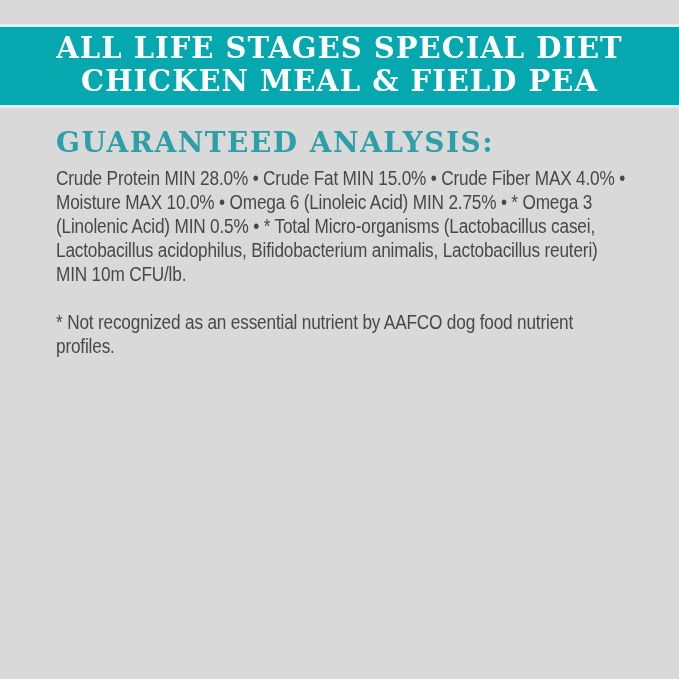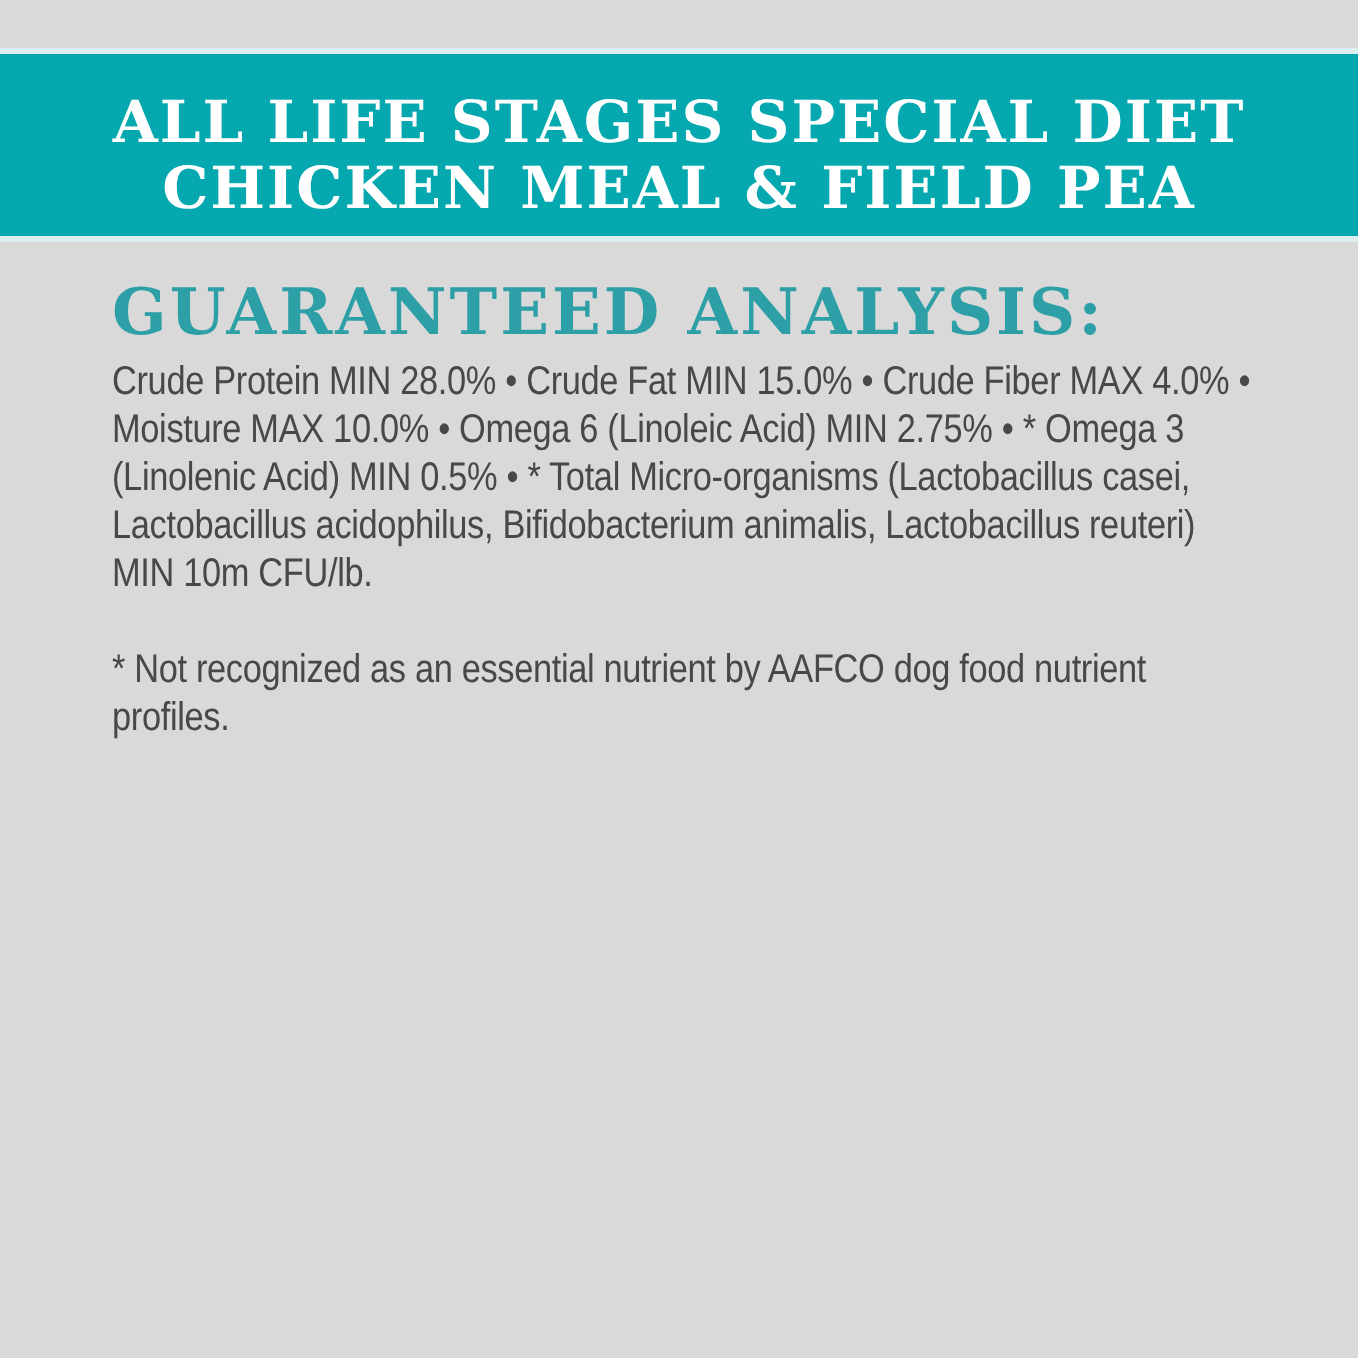--- a/index.html
+++ b/index.html
@@ -16,41 +16,41 @@
     width: 679px;
     height: 679px;
     background: #d9d9d9;
   }
   
   .banner {
     margin-top: 24px;
     background: #04a8ae;
     border-top: 3px solid #dceef0;
     border-bottom: 3px solid #dceef0;
-    padding: 18px 0 7px 0;
+    padding: 5px 0 7px 0;
     text-align: center;
   }
   .banner-title {
     font-family: "DejaVu Serif", "Liberation Serif", serif;
     font-weight: bold;
     font-size: 29px;
     line-height: 33px;
     letter-spacing: 1px;
     color: #ffffff;
     white-space: pre-line;
   }
   
   .content {
     padding: 0 20px 0 56px;
   }
   .ga-heading {
     margin: 18px 0 0 0;
     font-family: "DejaVu Serif", "Liberation Serif", serif;
     font-weight: bold;
-    font-size: 32px;
+    font-size: 28px;
     line-height: 34px;
     letter-spacing: 1.5px;
     color: #2d9fa6;
   }
   .body-copy {
     transform: scaleX(0.86);
     transform-origin: 0 0;
     width: 720px;
   }
   .analysis-text {

